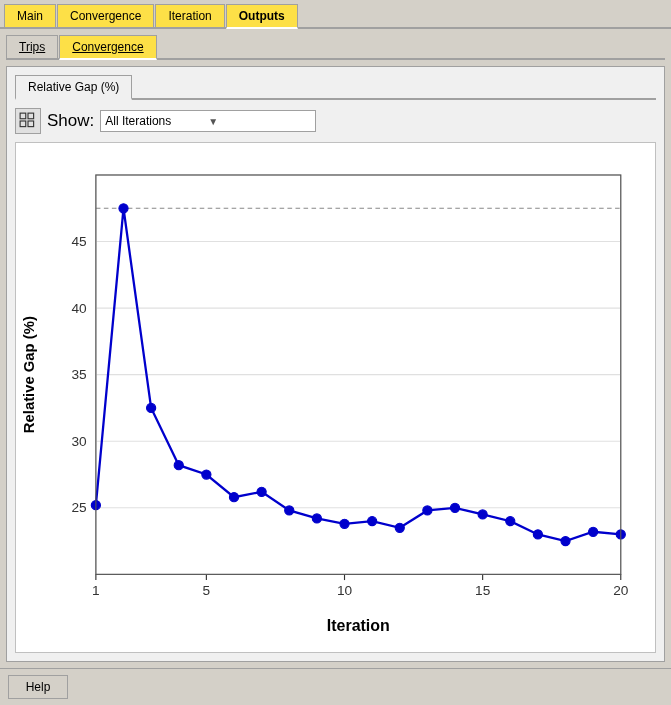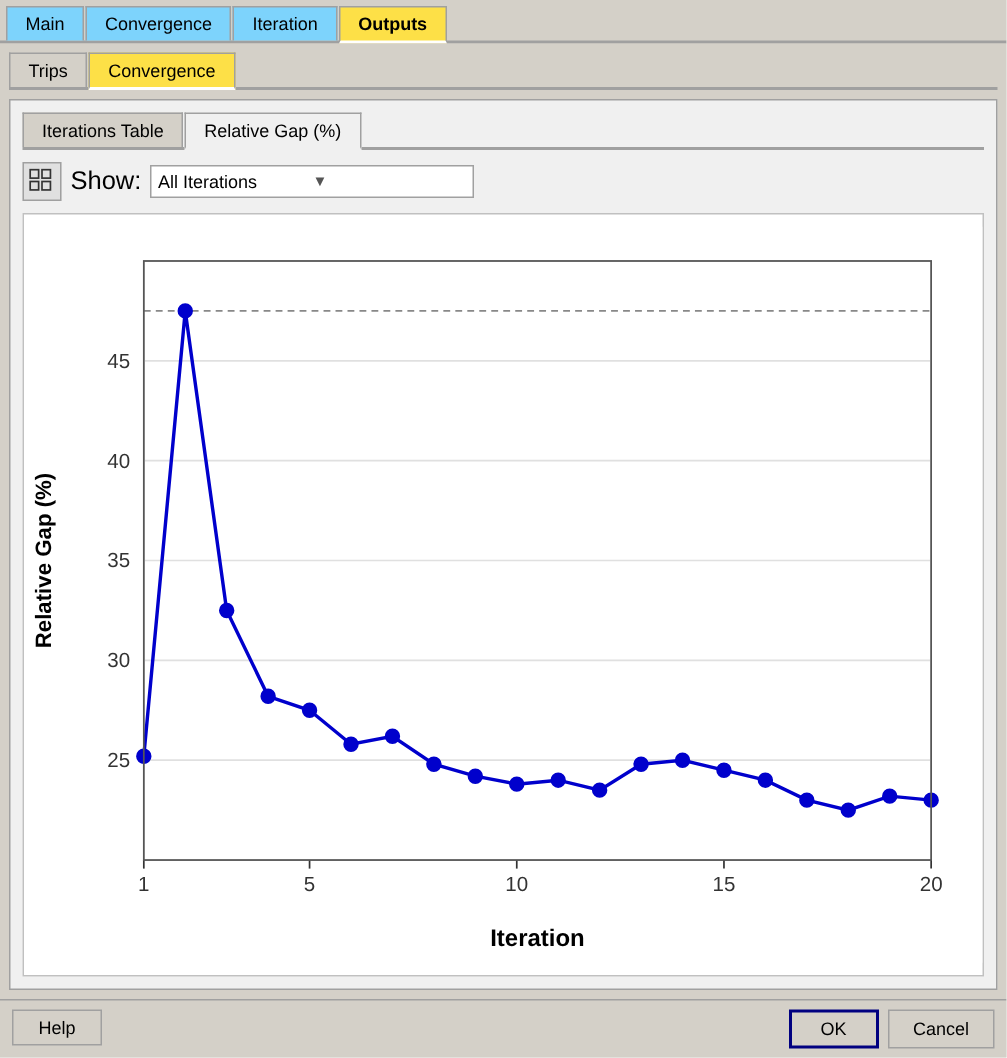--- a/index.html
+++ b/index.html
@@ -16,21 +16,21 @@
     
     .top-tabs {
       display: flex;
       background: #d4d0c8;
       border-bottom: 2px solid #a0a0a0;
       padding: 4px 4px 0 4px;
       gap: 1px;
     }
     .top-tab {
       padding: 4px 12px;
-      background: #7dd3fc;
+      background: #fde047;
       border: 1px solid #a0a0a0;
       border-bottom: none;
       cursor: pointer;
       font-size: 12px;
       color: #000;
     }
     .top-tab.active {
       background: #fde047;
       border: 1px solid #a0a0a0;
       border-bottom: 2px solid #ffffff;
@@ -46,20 +46,21 @@
       display: flex;
       flex-direction: column;
     }
 
     
     .sub-tabs {
       display: flex;
       gap: 1px;
       border-bottom: 2px solid #a0a0a0;
       margin-bottom: 6px;
+      text-decoration: underline;
     }
     .sub-tab {
       padding: 4px 12px;
       background: #d4d0c8;
       border: 1px solid #a0a0a0;
       border-bottom: none;
       cursor: pointer;
       font-size: 12px;
     }
     .sub-tab.active {
@@ -157,21 +158,21 @@
     }
 
     svg.chart {
       width: 100%;
       height: 100%;
     }
 
     
     .bottom-bar {
       display: flex;
-      align-items: flex-start;
+      align-items: flex-end;
       justify-content: space-between;
       padding: 6px 8px;
       background: #d4d0c8;
       border-top: 1px solid #a0a0a0;
     }
     .bottom-bar-right {
       display: flex;
       gap: 6px;
     }
     .btn {
@@ -200,21 +201,20 @@
 <div class="main-content">
 
   <div class="sub-tabs">
   <div class="sub-tab">Trips</div>
       <div class="sub-tab active">Convergence</div>
     </div>
 
   <div class="panel-box">
 
     <div class="inner-tabs">
-    <div class="inner-tab">Iterations Table</div>
         <div class="inner-tab active">Relative Gap (%)</div>
       </div>
 
     <div class="show-row">
       <div class="grid-icon">
         <svg viewBox="0 0 16 16" xmlns="http://www.w3.org/2000/svg">
           <rect x="1" y="1" width="5" height="5" fill="none" stroke="#333" stroke-width="1"></rect>
           <rect x="8" y="1" width="5" height="5" fill="none" stroke="#333" stroke-width="1"></rect>
           <rect x="1" y="8" width="5" height="5" fill="none" stroke="#333" stroke-width="1"></rect>
           <rect x="8" y="8" width="5" height="5" fill="none" stroke="#333" stroke-width="1"></rect>
@@ -277,17 +277,13 @@
           <rect x="70" y="20" width="460" height="350" fill="none" stroke="#555" stroke-width="1"></rect>
           <text x="300" y="420" text-anchor="middle" font-size="14" font-weight="bold" fill="#000">Iteration</text>
           <text transform="rotate(-90)" x="-195" y="16" text-anchor="middle" font-size="13" font-weight="bold" fill="#000">Relative Gap (%)</text>
         </svg>
     </div>
   </div>
 </div>
 
 <div class="bottom-bar">
   <button class="btn">Help</button>
-  <div class="bottom-bar-right">
-    <button class="btn btn-ok">OK</button>
-    <button class="btn">Cancel</button>
-  </div>
 </div>
 
 </body></html>

